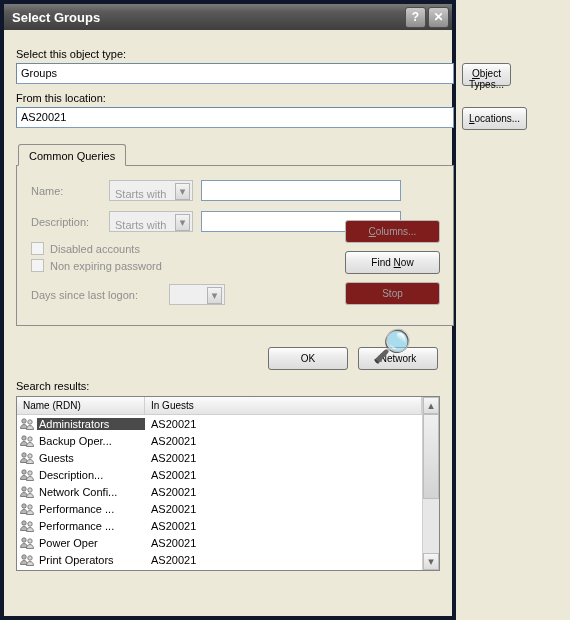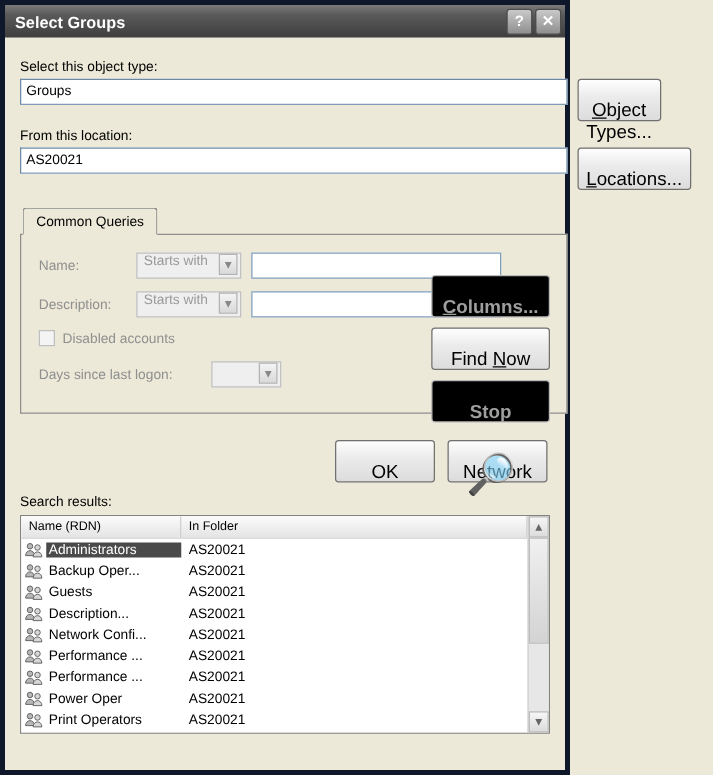--- a/index.html
+++ b/index.html
@@ -66,30 +66,29 @@
     display: inline-block;
     vertical-align: middle;
   }
 
   .btn {
     height: 23px;
     background: linear-gradient(to bottom, #fefefe, #ececec 40%, #dcdcdc);
     border: 1px solid #707070;
     border-radius: 3px;
     font-family: Tahoma, sans-serif;
-    font-size: 15px;
-    padding: 16px 6px;
+    font-size: 10px;
+    padding: 4px 6px;
     cursor: default;
   }
   .btn.wide { width: 95px; }
   .btn:disabled {
     color: #9e9e9e;
     border-color: #b8b8b8;
-    background: #000000;
-    font-weight: bold;
+    background: #7f1d1d;
   }
   .btn .u { text-decoration: underline; }
 
   .row-flex {
     display: flex;
     align-items: flex-start;
     gap: 8px;
   }
   .row-flex .text-display { flex: 0 0 438px; }
 
@@ -128,21 +127,21 @@
     gap: 8px;
     margin-bottom: 10px;
   }
   .query-row .lbl { width: 70px; color: #8f8f8f; }
   .combo {
     width: 84px;
     height: 21px;
     background: #efefef;
     border: 1px solid #c0c0c0;
     display: flex;
-    align-items: flex-start;
+    align-items: flex-end;
     padding: 0 2px 0 5px;
     color: #999;
   }
   .combo .dd {
     margin-left: auto;
     width: 15px;
     height: 17px;
     background: linear-gradient(#f4f4f4,#d9d9d9);
     border: 1px solid #b3b3b3;
     display:flex;align-items:center;justify-content:center;
@@ -320,20 +319,24 @@
         <div class="combo">
           <span>Starts with</span>
           <span class="dd">▾</span>
         </div>
         <div class="txt"></div>
       </div>
       <div class="check-row">
         <div class="chk"></div>
         <span>Disabled accounts</span>
       </div>
+      <div class="check-row">
+        <div class="chk"></div>
+        <span>Non expiring password</span>
+      </div>
       <div class="query-row" style="margin-top:12px">
         <div class="lbl" style="width:130px">Days since last logon:</div>
         <div class="combo" style="width:56px">
           <span></span>
           <span class="dd">▾</span>
         </div>
       </div>
     </div>
 
     <div class="side-buttons">
@@ -347,21 +350,21 @@
       <button class="btn">OK</button>
       <button class="btn">Network</button>
     </div>
 
     <div class="results-label"><span class="u">S</span>earch re<span class="u">s</span>ults:</div>
 
     <div class="list-container">
       <div class="list-body">
         <div class="list-header">
           <div class="col-header col-name">Name (RDN)</div>
-          <div class="col-header col-folder">In Folder</div>
+          <div class="col-header col-folder">In Guests</div>
         </div>
         <div class="list-rows" id="list-rows">
             <div class="row selected gray">
               <span class="icon"><svg class="group-icon-svg" viewBox="0 0 16 16">
   <circle cx="5" cy="5" r="2.2" fill="#b7b7b7" stroke="#666" stroke-width="0.8"></circle>
   <path d="M1.5 12.5c0-2.5 1.8-4 3.5-4s3.5 1.5 3.5 4z" fill="#b7b7b7" stroke="#666" stroke-width="0.8"></path>
   <circle cx="11" cy="6" r="2.2" fill="#d7d7d7" stroke="#666" stroke-width="0.8"></circle>
   <path d="M7.5 13.5c0-2.5 1.8-4 3.5-4s3.5 1.5 3.5 4z" fill="#d7d7d7" stroke="#666" stroke-width="0.8"></path>
 </svg></span>
               <span class="c-name">Administrators</span>

